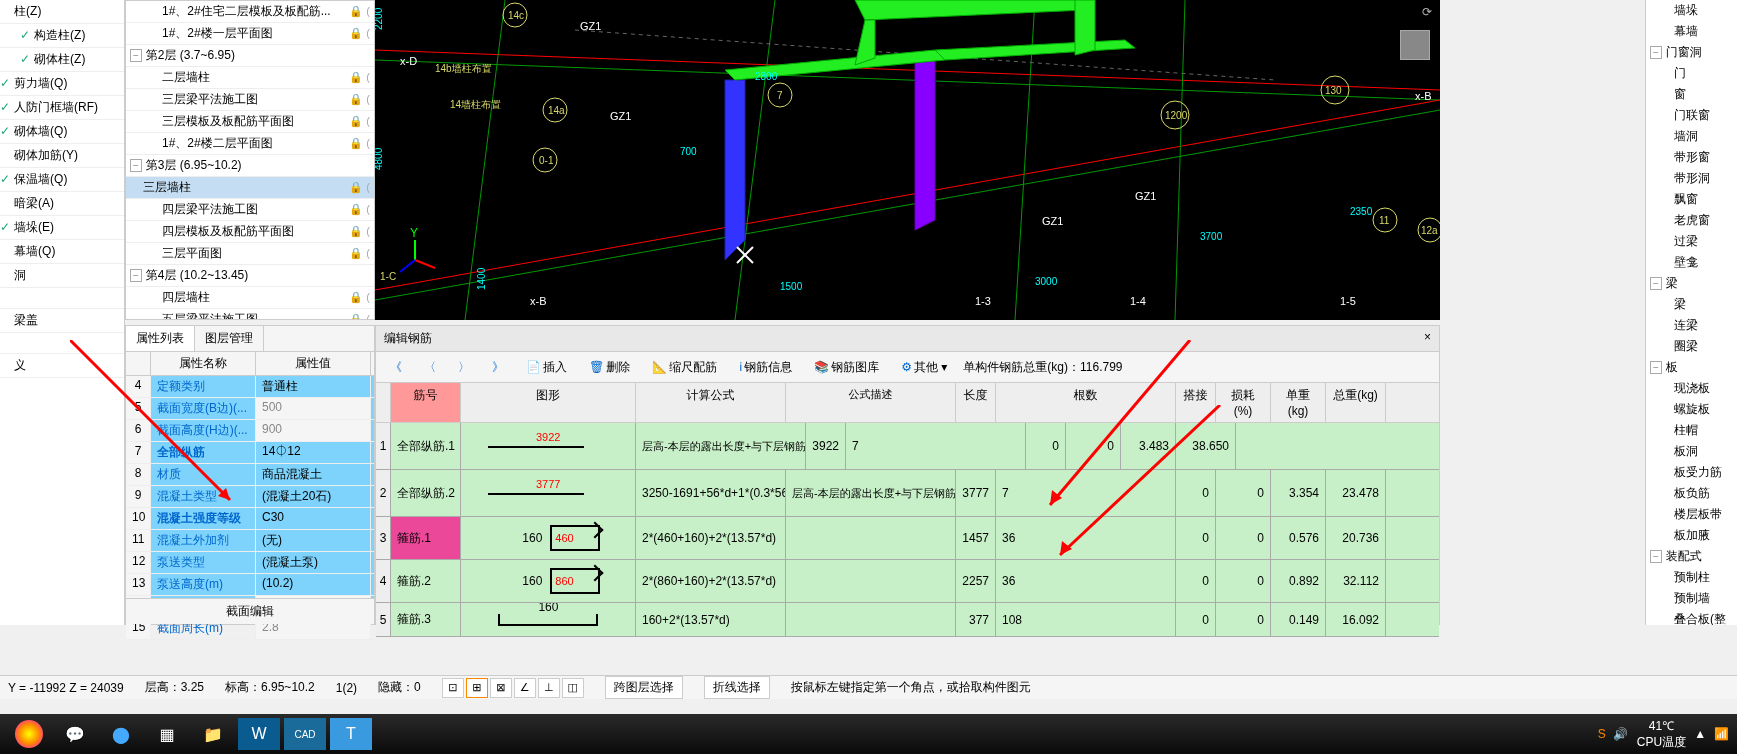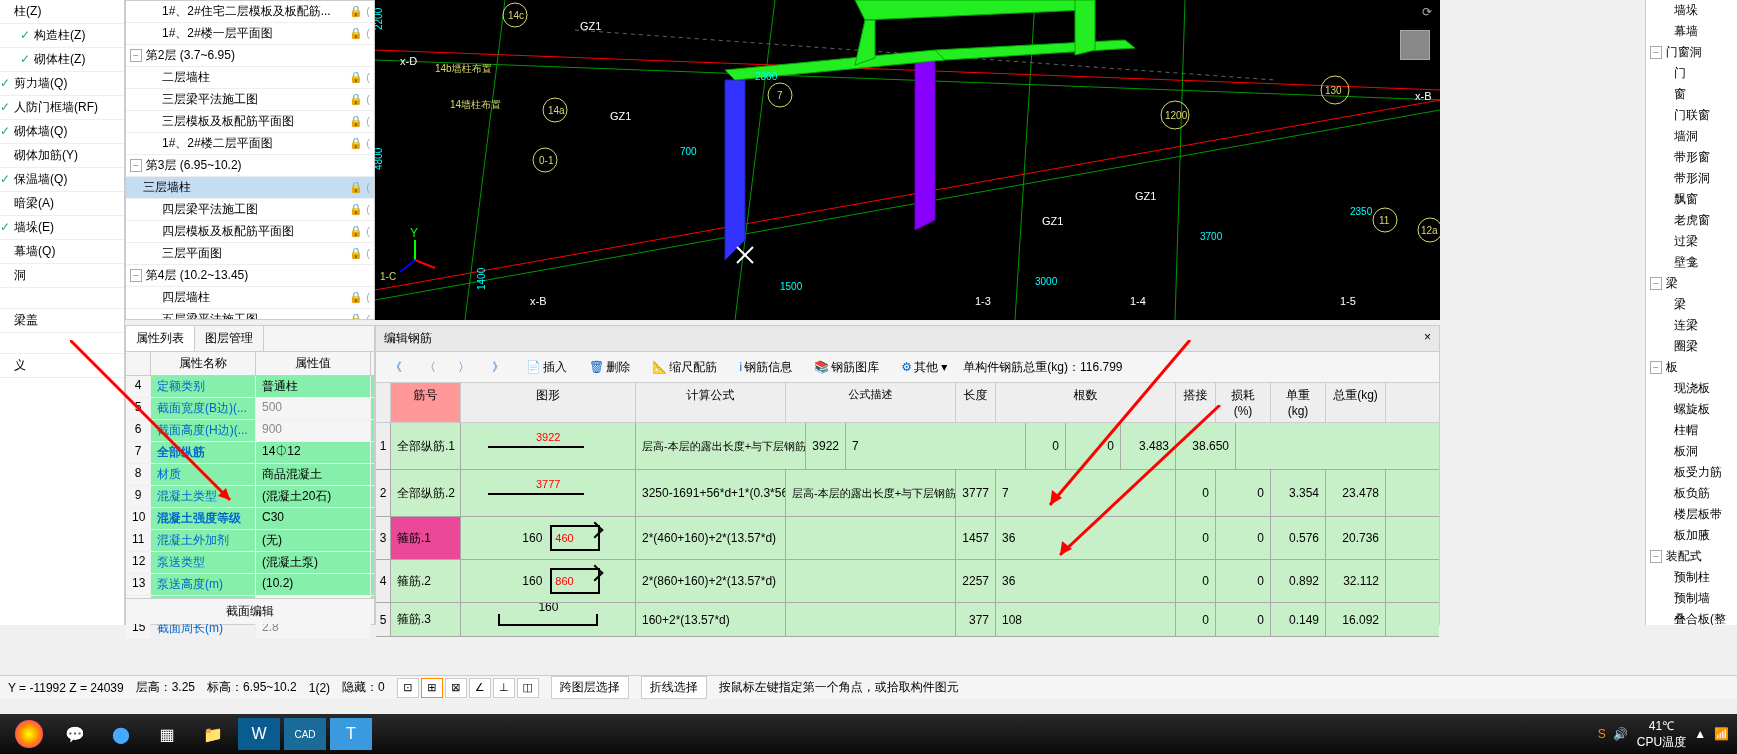--- a/index.html
+++ b/index.html
@@ -13,21 +13,21 @@
 
 
 .tree-panel { position: absolute; left: 125px; top: 0; width: 250px; height: 320px; background: #fff; border: 1px solid #ccc; overflow-y: auto; }
 .tree-panel .tree-group { padding: 2px 4px; border-bottom: 1px solid #eee; display: flex; align-items: center; }
 .tree-panel .tree-item { padding: 2px 4px 2px 36px; border-bottom: 1px solid #eee; display: flex; align-items: center; justify-content: space-between; white-space: nowrap; overflow: hidden; }
 .tree-panel .tree-item.selected { background: #c4ddf2; padding-left: 17px; }
 .tree-panel .exp { color: #888; margin-right: 4px; font-size: 10px; border: 1px solid #aaa; padding: 0 2px; }
 .tree-panel .lock { color: #aaa; font-size: 11px; }
 
 
-.prop-panel { position: absolute; left: 125px; top: 325px; width: 250px; height: 300px; background: #86efac; border: 1px solid #ccc; }
+.prop-panel { position: absolute; left: 125px; top: 325px; width: 250px; height: 300px; background: #7dd3fc; border: 1px solid #ccc; }
 .prop-tabs { display: flex; border-bottom: 1px solid #ccc; background: #f5f5f5; }
 .prop-tabs .tab { padding: 4px 10px; border-right: 1px solid #ccc; }
 .prop-tabs .tab.active { background: #fff; }
 .prop-header { display: flex; background: #f5f5f5; border-bottom: 1px solid #ccc; }
 .prop-header > div { padding: 3px 6px; border-right: 1px solid #ccc; text-align: center; }
 .prop-row { display: flex; border-bottom: 1px solid #eee; }
 .prop-row > div { padding: 2px 6px; border-right: 1px solid #eee; overflow: hidden; white-space: nowrap; }
 .prop-row .num { width: 25px; background: #f5f5f5; text-align: center; }
 .prop-row .name { width: 105px; color: #0066cc; }
 .prop-row .val { width: 115px; }
@@ -79,21 +79,21 @@
 .hoop-box { border: 2px solid #000; width: 50px; height: 26px; display: inline-block; position: relative; }
 .hoop-box::after { content: ''; position: absolute; right: -3px; top: -3px; width: 10px; height: 10px; border-top: 2px solid #000; border-right: 2px solid #000; transform: rotate(45deg); }
 
 
 .right-panel { position: absolute; right: 0; top: 0; width: 92px; height: 625px; background: #fff; border-left: 1px solid #ccc; overflow-y: auto; }
 .right-panel .cat { padding: 2px 4px; font-weight: normal; }
 .right-panel .cat .exp { color: #888; margin-right: 4px; font-size: 10px; border: 1px solid #aaa; padding: 0 2px; }
 .right-panel .sub { padding: 2px 4px 2px 28px; }
 
 
-.status-bar { position: absolute; left: 0; bottom: 55px; right: 0; height: 24px; background: #f5f5f5; border-top: 1px solid #ccc; display: flex; align-items: center; padding: 0 8px; gap: 12px; }
+.status-bar { position: absolute; left: 0; bottom: 55px; right: 0; height: 24px; background: #f5f5f5; border-top: 1px solid #ccc; display: flex; align-items: center; padding: 0 8px; gap: 21px; }
 .status-bar .btn-group { display: flex; gap: 2px; }
 .status-bar .sbtn { width: 22px; height: 20px; border: 1px solid #ccc; background: #fff; display: flex; align-items: center; justify-content: center; font-size: 11px; }
 .status-bar .txt-btn { padding: 2px 8px; border: 1px solid #ccc; background: #fff; }
 
 
 .taskbar { position: absolute; left: 0; bottom: 0; right: 0; height: 40px; background: linear-gradient(#2a2a2a, #0a0a0a); display: flex; align-items: center; padding: 0 8px; gap: 4px; }
 .taskbar .tb-icon { width: 42px; height: 32px; display: flex; align-items: center; justify-content: center; font-size: 16px; color: #fff; }
 .taskbar .start { background: radial-gradient(circle, #ff0, #f80, #f0f); border-radius: 50%; width: 28px; height: 28px; }
 .taskbar .tray { margin-left: auto; display: flex; gap: 8px; align-items: center; color: #fff; font-size: 11px; }
 

